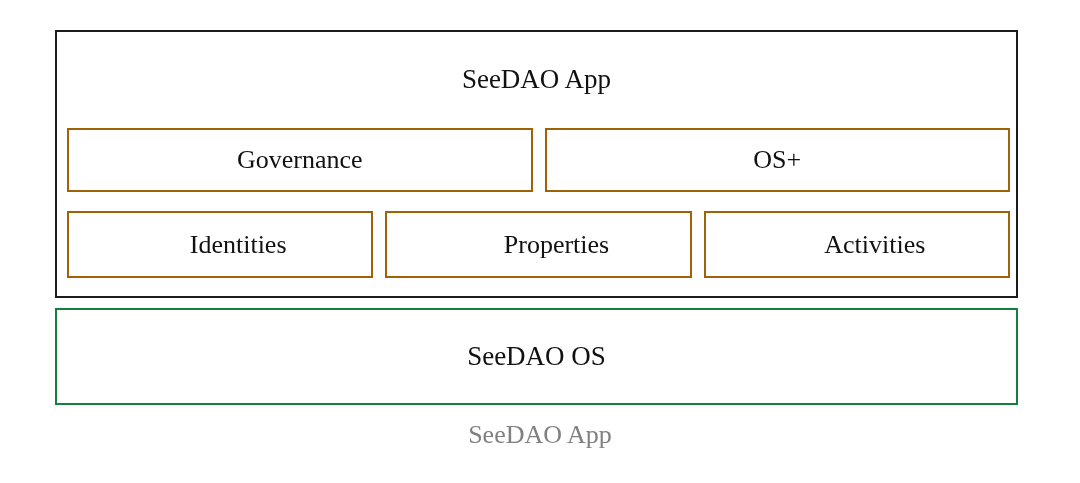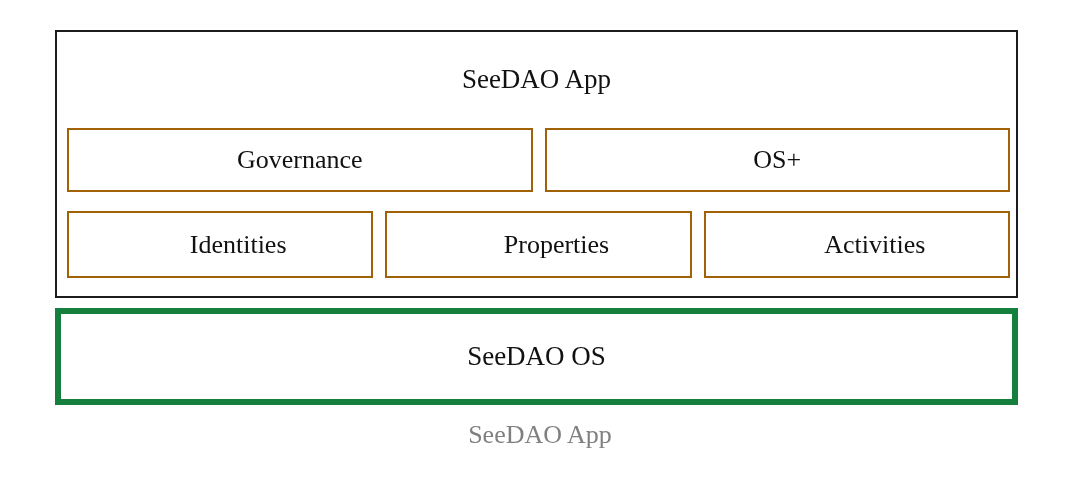--- a/index.html
+++ b/index.html
@@ -78,21 +78,21 @@
     line-height: 1;
   }
   
   .os-layer {
     position: absolute;
     left: 55px;
     top: 308px;
     width: 963px;
     height: 97px;
     box-sizing: border-box;
-    border: 6px solid #15803d;
+    border: 2px solid #15803d;
     background: #ffffff;
     display: flex;
     align-items: center;
     justify-content: center;
   }
   .os-title {
     font-size: 27px;
     color: #111111;
     white-space: nowrap;
     line-height: 1;

